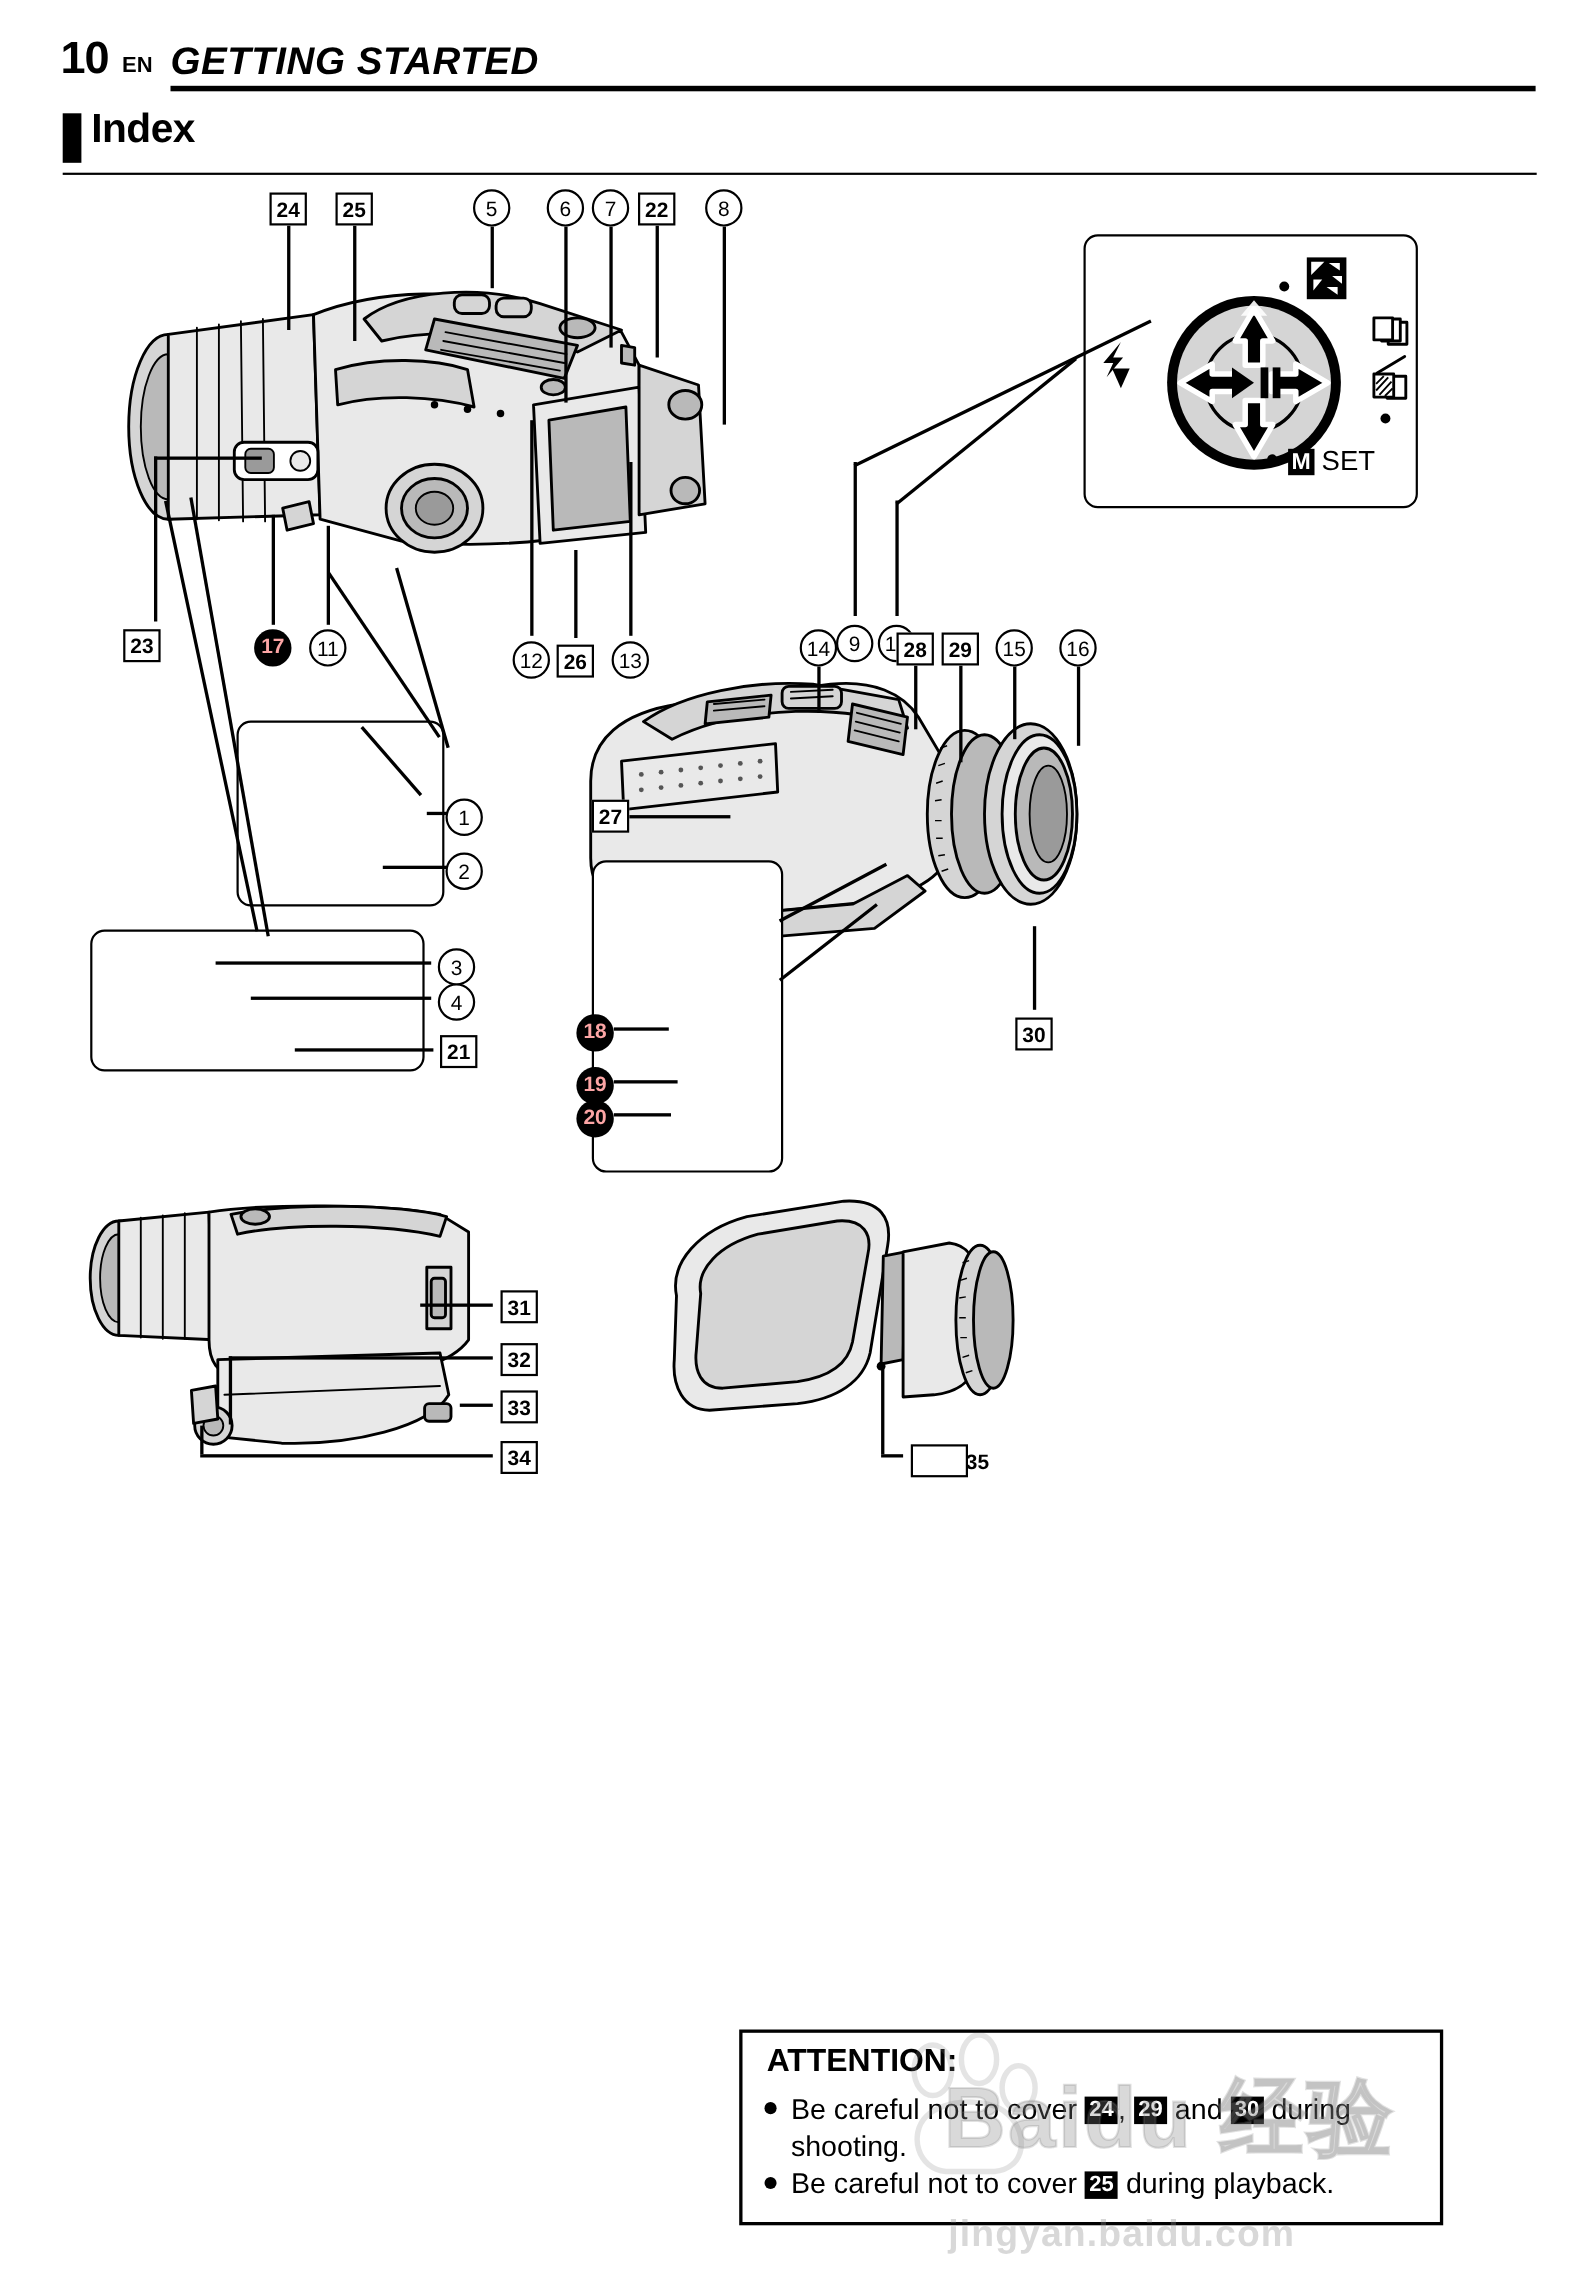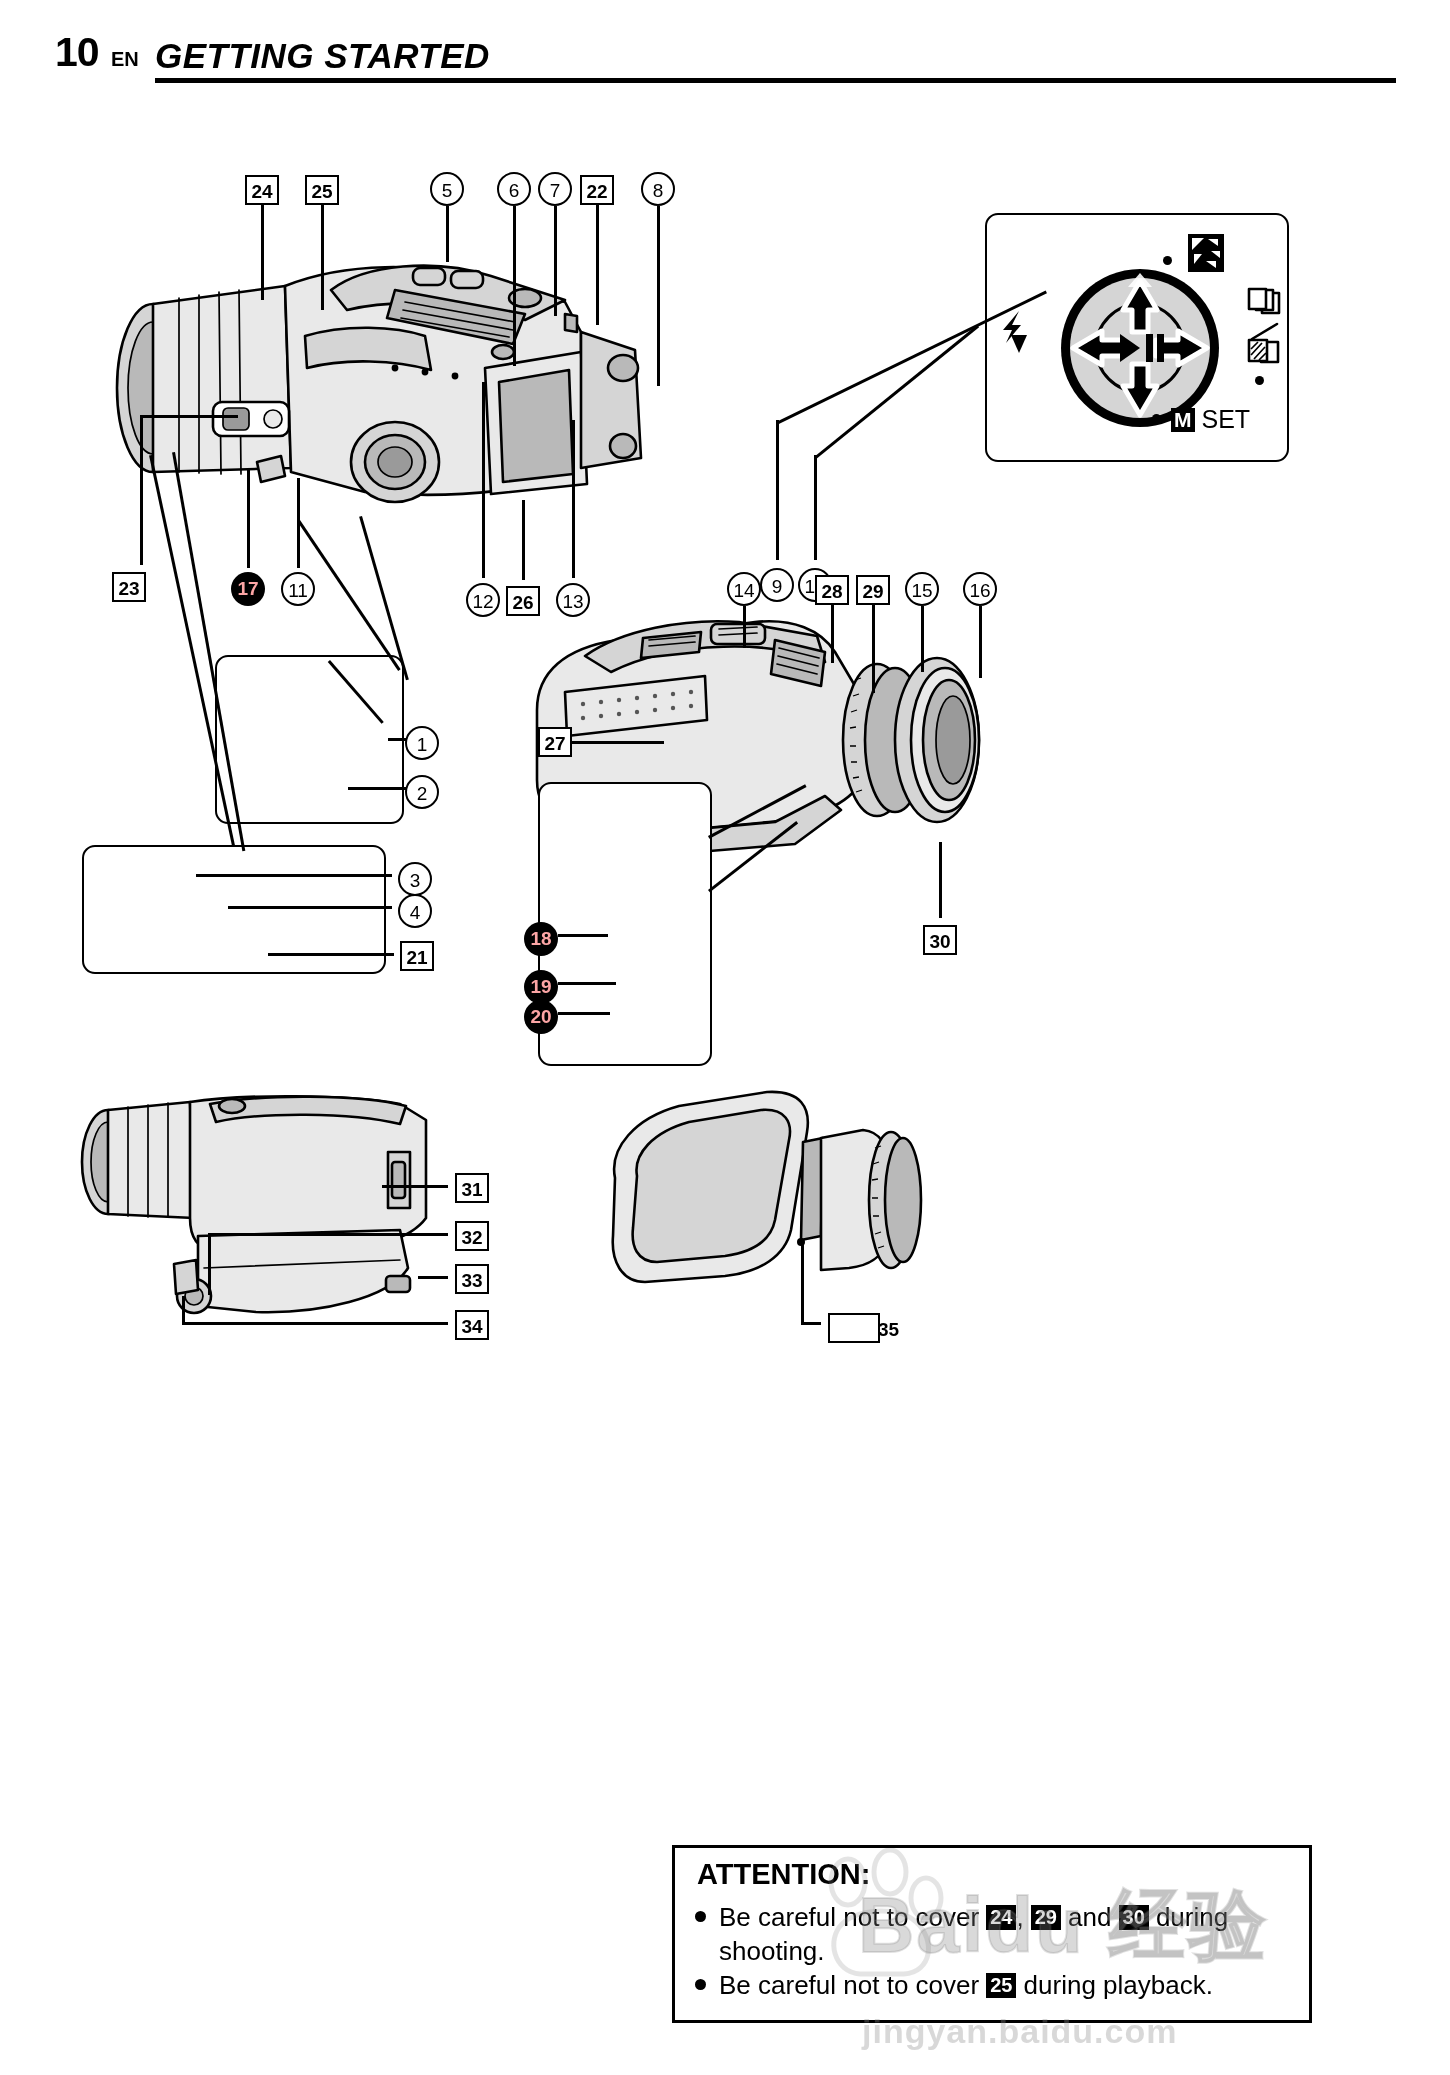--- a/index.html
+++ b/index.html
@@ -89,20 +89,25 @@
 
 <div class="page">
 
   <div id="header">
     <div id="pagenum">10</div>
     <div id="lang">EN</div>
     <div id="chapter">GETTING STARTED</div>
     <div id="headrule"></div>
   </div>
 
+  <div id="sect">
+    <div id="sectbar"></div>
+    <div id="secttitle">Index</div>
+    <div id="sectrule"></div>
+  </div>
 
   <svg class="art" style="left:95px;top:240px;" width="620" height="310" viewBox="0 0 620 310">
 
     <ellipse class="f-m bd" cx="58" cy="148" rx="36" ry="84"></ellipse>
     <ellipse class="f-d bdt" cx="58" cy="148" rx="25" ry="66"></ellipse>
     <path class="f-l bd" d="M58 64 L190 46 L196 228 L58 232 Z"></path>
     <path class="bdt" d="M84 58 L84 232 M104 55 L104 233 M124 52 L126 234 M144 50 L146 234"></path>
 
     <path class="f-l bd" d="M190 46 C250 22 330 22 392 40 L470 62 L486 92 L486 225
                             C460 250 360 260 270 252 L196 232 Z"></path>

